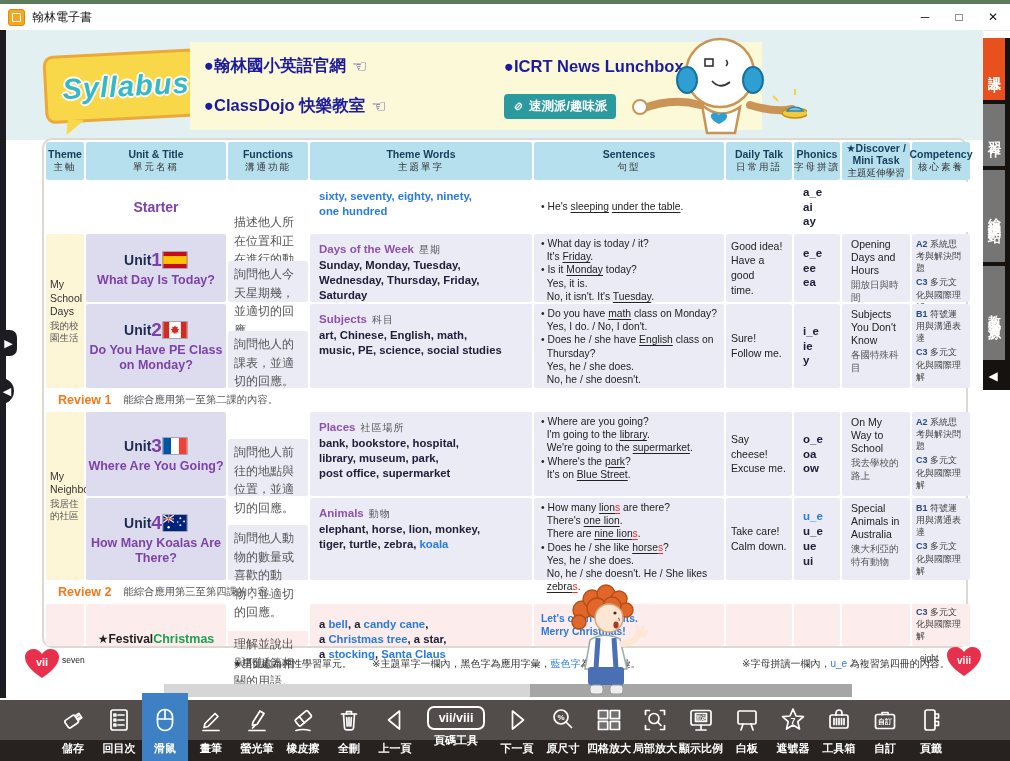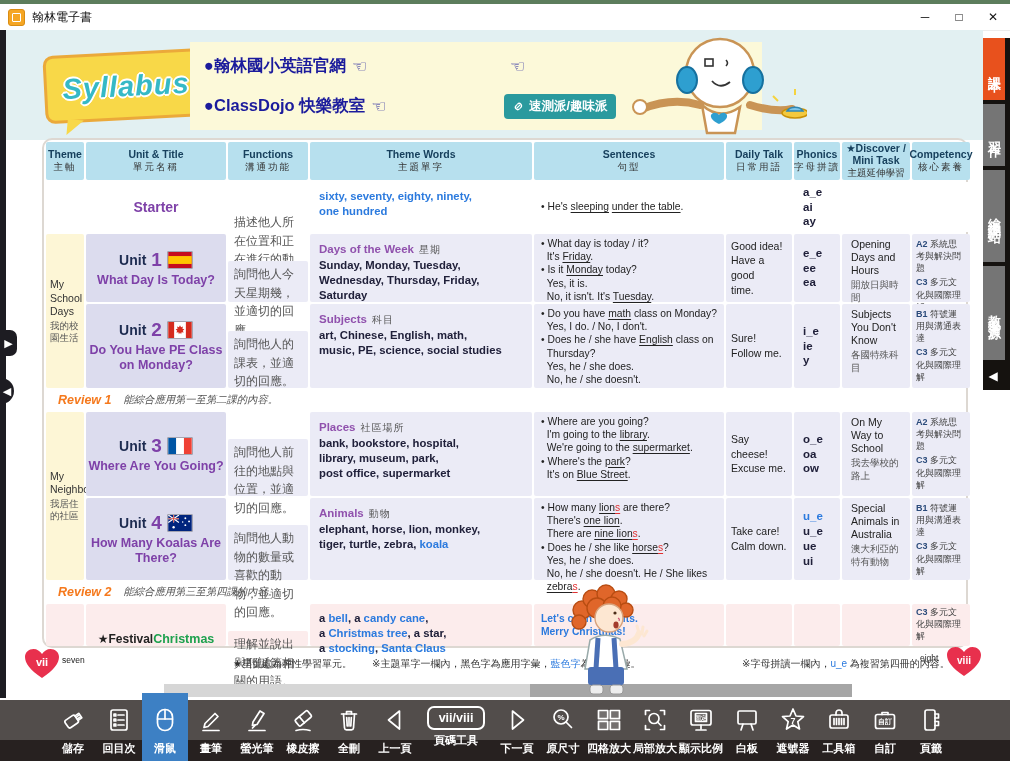--- a/index.html
+++ b/index.html
@@ -47,21 +47,21 @@
   .rh-u3{height:84px;} .rh-u4{height:82px;} .rh-rev{height:20px;} .rh-fest{height:42px;}
   .thead .cell{background:#b7e0ee;display:flex;flex-direction:column;align-items:center;justify-content:center;}
   .hen{font-size:10.5px;font-weight:bold;color:#17405d;text-align:center;line-height:1.15;}
   .hzh{font-size:9.5px;color:#333;margin-top:1px;letter-spacing:2px;}
   .starter-row .cell{background:#fff;}
   .unit-row .cell{background:#ebebf6;}
   .unit-row .unit-cell{background:#dcdcee;}
   .theme-cell{background:#fdf6d6;display:flex;flex-direction:column;justify-content:center;padding:3px 4px;font-size:10.5px;color:#333;line-height:1.25;}
   .theme-cell .zh2{font-size:9.5px;color:#555;margin-top:2px;}
   .unit-cell{display:flex;flex-direction:column;align-items:center;justify-content:center;gap:2px;padding:2px;}
-  .uhead{display:flex;align-items:center;gap:5px;text-align:center;}
+  .uhead{display:flex;align-items:center;text-align:center;}
   .ulabel{font-size:14px;font-weight:bold;color:#1d2b50;}
   .unum{font-size:19px;font-weight:bold;color:#7e41a8;}
   .utitle{font-size:12.5px;font-weight:bold;color:#7e41a8;text-align:center;line-height:1.2;}
   .starter-title{display:flex;align-items:center;justify-content:center;font-size:14px;font-weight:bold;color:#7e41a8;}
   .zh{font-size:12px;color:#555;line-height:1.55;margin-top:27px;}
   .c-func{padding:4px 6px;}
   .words{padding:3px 9px;}
   .whead{margin:2px 0 1px 0;}
   .wen{font-size:11.5px;font-weight:bold;color:#9051ad;}
   .wzh{font-size:10px;color:#555;margin-left:5px;letter-spacing:1px;}
@@ -73,21 +73,21 @@
   .r{color:#e03030;}
   .daily{display:flex;align-items:center;padding:3px 5px;font-size:10.5px;color:#222;white-space:pre-line;line-height:1.4;}
   .phon{display:flex;flex-direction:column;align-items:flex-start;justify-content:center;padding-left:9px;}
   .phon div{font-size:11.5px;font-weight:bold;color:#20203a;line-height:1.3;}
   .disc{padding:4px 9px;}
   .den{font-size:10.5px;color:#222;line-height:1.25;}
   .dzh{font-size:9.5px;color:#555;margin-top:2px;line-height:1.3;}
   .comp{padding:4px 4px;font-size:9px;color:#444;line-height:1.35;}
   .centry{margin-bottom:2px;}
   .code{font-weight:bold;color:#2a4a7a;}
-  .review-row{display:flex;align-items:center;padding-left:12px;gap:12px;font-style:italic;}
+  .review-row{display:flex;align-items:center;padding-left:12px;gap:12px;}
   .rlabel{font-size:12.5px;font-weight:bold;color:#f5791d;}
   .rtext{font-size:10.3px;color:#555;}
   .festival-row .cell{background:#fcecec;}
   .fest-title{display:flex;flex-direction:row;align-items:flex-end;justify-content:center;}
   .fest-star{font-size:12px;font-weight:bold;color:#222;}
   .fest-name{font-size:12.5px;font-weight:bold;color:#1ea14e;}
   .fest-words .wlist div,.fest-words div{font-weight:bold;}
   .flag{width:24px;height:16px;border:1px solid rgba(0,0,0,.25);border-radius:1px;}
   
   .footer-notes{position:absolute;top:657px;left:0;width:1010px;font-size:10px;color:#333;}
@@ -136,20 +136,21 @@
   <div class="banner">
     <div class="syl-logo">
       <span class="syl-text">Syllabus</span>
     </div>
     <div class="links-panel">
       <div class="blink">
         <span>●翰林國小英語官網</span>
           <span class="hand">☜</span>
       </div>
       <div class="blink">
+        <span>●ICRT News Lunchbox</span>
           <span class="hand">☜</span>
       </div>
       <div class="blink">
         <span>●ClassDojo 快樂教室</span>
           <span class="hand">☜</span>
       </div>
       <div class="quiz-btn">
         <svg class="icon" width="11" height="11" viewBox="0 0 12 12" style="stroke-width:1.4">
           <path d="M4.2 7.8 L7.8 4.2"></path>
             <path d="M5 3.4 a2.1 2.1 0 0 1 3.6 3.6 l-.8 .8"></path>
@@ -477,21 +478,21 @@
       <span class="rtext">能綜合應用第三至第四課的內容。</span>
     </div>
 
     <div class="trow festival-row rh-fest">
       <div class="cell c-theme"></div>
       <div class="cell c-unit fest-title">
         <div class="fest-star">★Festival</div>
         <div class="fest-name">Christmas</div>
       </div>
       <div class="cell c-func zh">理解並說出與耶誕節相關的用語。</div>
-      <div class="cell c-words words fest-words" style="padding-top:7px">
+      <div class="cell c-words words fest-words" style="padding-top:13px">
           <div class="wlist">
             <div style="white-space: pre-wrap;"><span>a </span><span class="b">bell</span><span>, a </span><span class="b">candy cane</span><span>,</span></div>
             <div style="white-space: pre-wrap;"><span>a </span><span class="b">Christmas tree</span><span>, a star,</span></div>
             <div style="white-space: pre-wrap;"><span>a </span><span class="b">stocking</span><span>, </span><span class="b">Santa Claus</span></div>
           </div>
         </div>
       <div class="cell c-sent sent" style="display:flex;flex-direction:column;justify-content:center;font-weight:bold">
           <div style="white-space: pre-wrap;"><span class="b">Let's open the gifts.</span></div>
           <div style="white-space: pre-wrap;"><span class="b">Merry Christmas!</span></div>
         </div>

